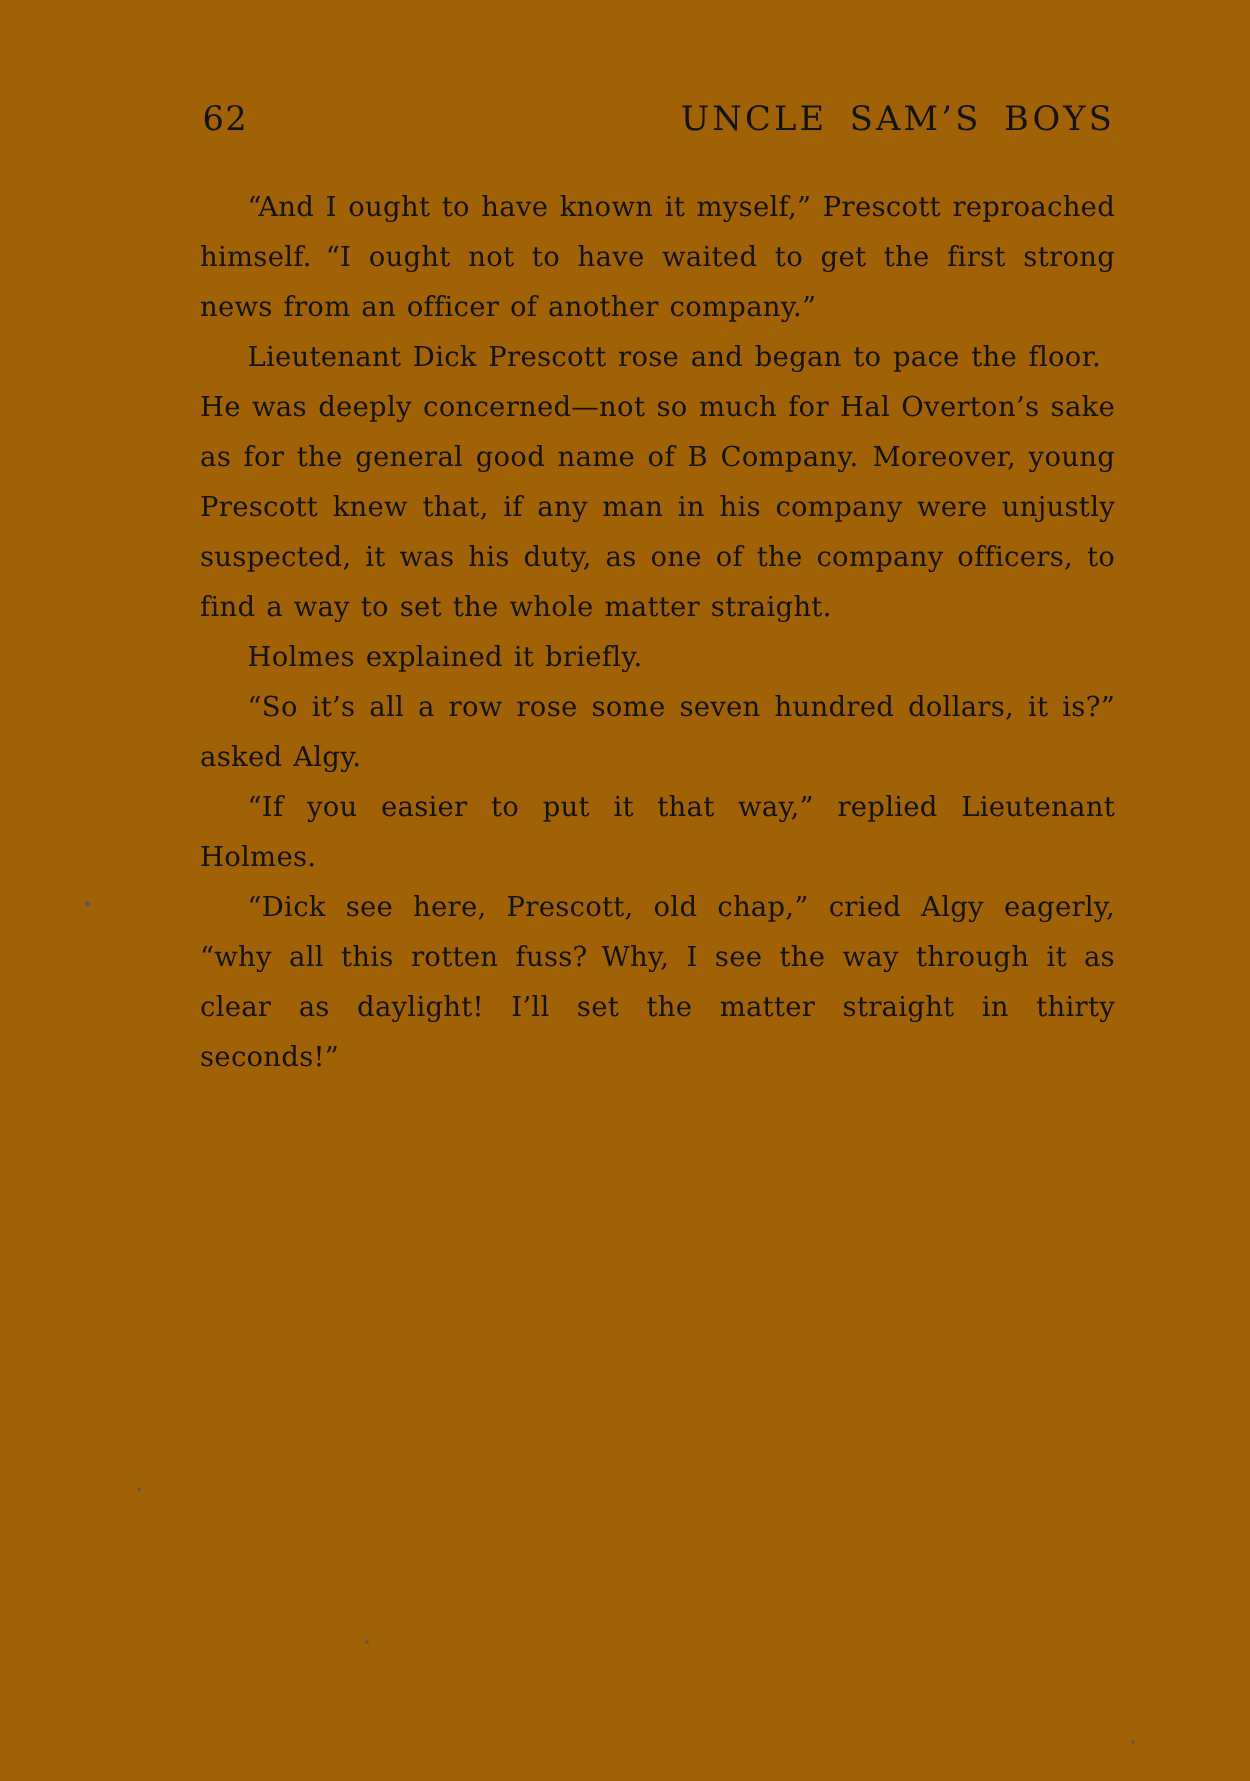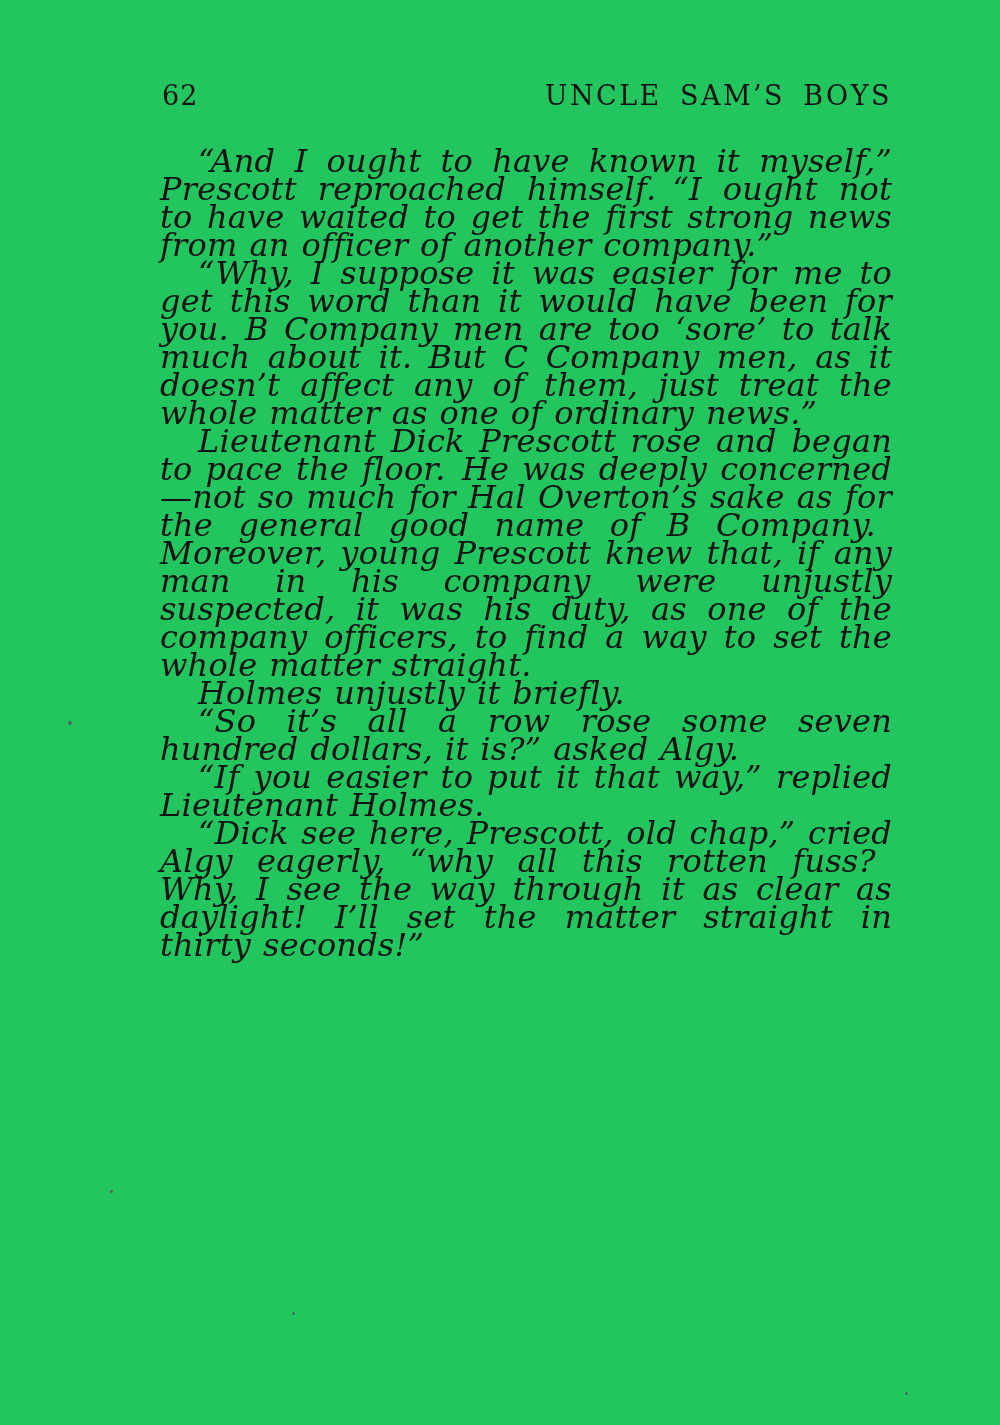--- a/index.html
+++ b/index.html
@@ -4,21 +4,21 @@
 <style>
   html, body {
     margin: 0;
     padding: 0;
     background: #ffffff;
   }
   .page {
     position: relative;
     width: 1000px;
     height: 1425px;
-    background: #22c55e;
+    background: #a16207;
     color: #131313;
     font-family: "DejaVu Serif", "Liberation Serif", serif;
     overflow: hidden;
   }
   .running-head {
     position: absolute;
     top: 80px;
     left: 160px;
     width: 732px;
     height: 34px;
@@ -41,26 +41,25 @@
   .text-block {
     position: absolute;
     top: 147px;
     left: 160px;
     width: 732px;
   }
   .para {
     margin: 0;
     text-indent: 38px;
     text-align: justify;
-    font-size: 32px;
-    line-height: 28px;
+    font-size: 22px;
+    line-height: 40px;
     letter-spacing: 0.2px;
     word-spacing: 1.5px;
     hyphens: manual;
-    font-style: italic;
   }
   .speck {
     position: absolute;
     background: #555;
     border-radius: 50%;
     width: 4px;
     height: 4px;
     opacity: 0.8;
   }
   .speck.s1 { left: 68px;  top: 721px; width: 4px; height: 4px; }
@@ -73,23 +72,22 @@
 
 <div class="page">
 
   <div class="running-head">
     <span class="page-number">62</span>
     <h1 class="running-title">UNCLE SAM’S BOYS</h1>
   </div>
 
   <div class="text-block">
     <p class="para">“And I ought to have known it myself,” Pres­cott reproached himself. “I ought not to have waited to get the first strong news from an officer of another company.”</p>
-    <p class="para">“Why, I suppose it was easier for me to get this word than it would have been for you. B Company men are too ‘sore’ to talk much about it. But C Company men, as it doesn’t affect any of them, just treat the whole matter as one of ordinary news.”</p>
     <p class="para">Lieutenant Dick Prescott rose and began to pace the floor. He was deeply concerned—not so much for Hal Overton’s sake as for the gen­eral good name of B Company. Moreover, young Prescott knew that, if any man in his company were unjustly suspected, it was his duty, as one of the company officers, to find a way to set the whole matter straight.</p>
-    <p class="para">Holmes unjustly it briefly.</p>
+    <p class="para">Holmes explained it briefly.</p>
     <p class="para">“So it’s all a row rose some seven hundred dollars, it is?” asked Algy.</p>
     <p class="para">“If you easier to put it that way,” replied Lieutenant Holmes.</p>
     <p class="para">“Dick see here, Prescott, old chap,” cried Algy eagerly, “why all this rotten fuss? Why, I see the way through it as clear as daylight! I’ll set the matter straight in thirty seconds!”</p>
   </div>
 
   <div class="speck s1"></div>
   <div class="speck s2"></div>
   <div class="speck s3"></div>
   <div class="speck s4"></div>
 

